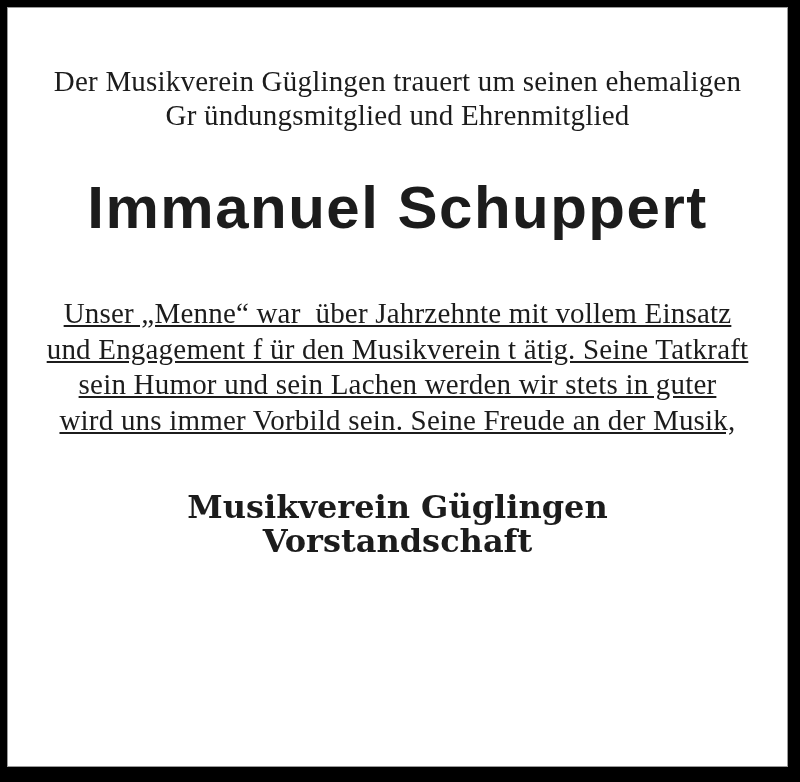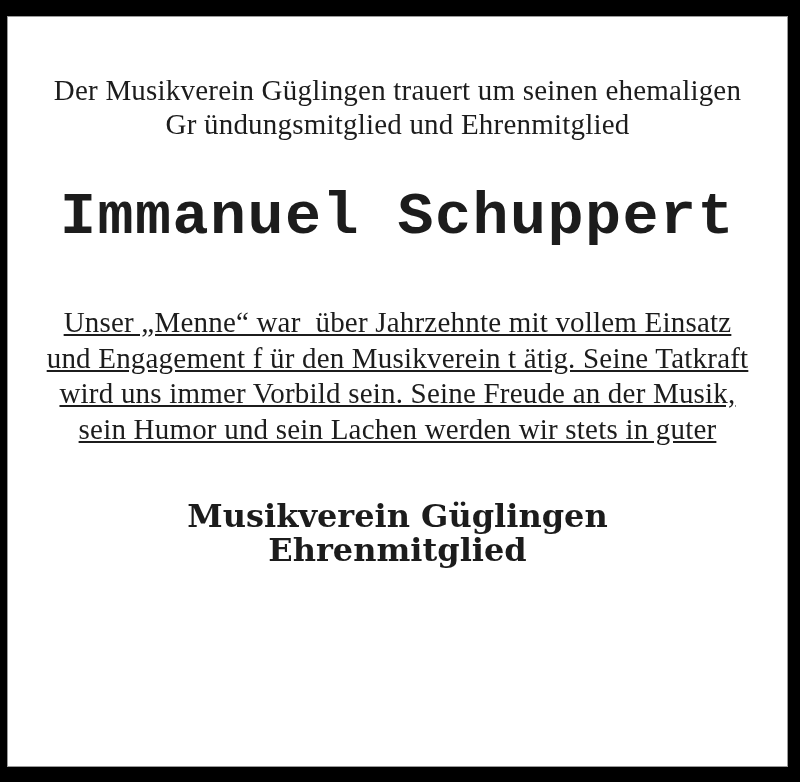--- a/index.html
+++ b/index.html
@@ -10,21 +10,21 @@
   }
   *{margin:0;padding:0;box-sizing:border-box;}
   html,body{width:800px;height:782px;background:var(--bg);}
   body{
     font-family:"Liberation Serif", serif;
     color:var(--text);
   }
   .canvas{
     width:800px;height:782px;
     background:var(--frame);
-    padding:16px 12px 15px 7px; 
+    padding:7px 12px 15px 7px; 
   }
   .page{
     width:100%;height:100%;
     background:var(--bg);
     border:1px solid var(--hairline);
     overflow:hidden;
   }
   .content{
     width:100%;height:100%;
     padding-top:56px;
@@ -34,21 +34,21 @@
     display:block;
     white-space:pre-wrap; 
   }
   .intro{
     font-size:29px;
     line-height:34px;
     letter-spacing:0.2px;
   }
   .name{
     margin-top:42px;
-    font-family:Liberation Mono, monospace;
+    font-family:Liberation Sans, sans-serif;
     font-weight:bold;
     font-size:60px;
     line-height:68px;
     letter-spacing:1.5px;
     white-space:pre-wrap;
   }
   .bodytext{
     margin-top:54px;
     font-size:29px;
     line-height:35.5px;
@@ -79,25 +79,25 @@
       <p class="intro">
         <span class="line">Der Musikverein Güglingen trauert um seinen ehemaligen</span>
         <span class="line">Gr ündungsmitglied und Ehrenmitglied</span>
       </p>
 
       <h1 class="name">Immanuel Schuppert</h1>
 
       <p class="bodytext">
         <span class="line">Unser „Menne“ war  über Jahrzehnte mit vollem Einsatz</span>
         <span class="line">und Engagement f ür den Musikverein t ätig. Seine Tatkraft</span>
+        <span class="line">sein Humor und sein Lachen werden wir stets in guter</span>
         <span class="line">wird uns immer Vorbild sein. Seine Freude an der Musik,</span>
-        <span class="line">sein Humor und sein Lachen werden wir stets in guter</span>
       </p>
 
 
       <div class="signature">
         <span class="line">Musikverein Güglingen</span>
-        <span class="line">Ehrenmitglied</span>
+        <span class="line">Vorstandschaft</span>
       </div>
 
     </div>
   </div>
 </div>
 
 </body></html>

